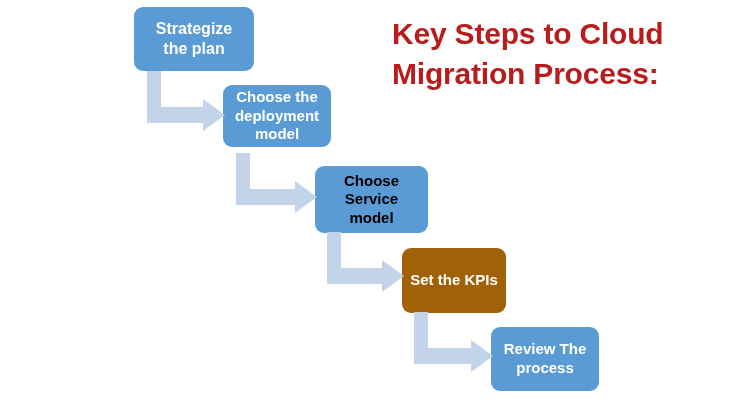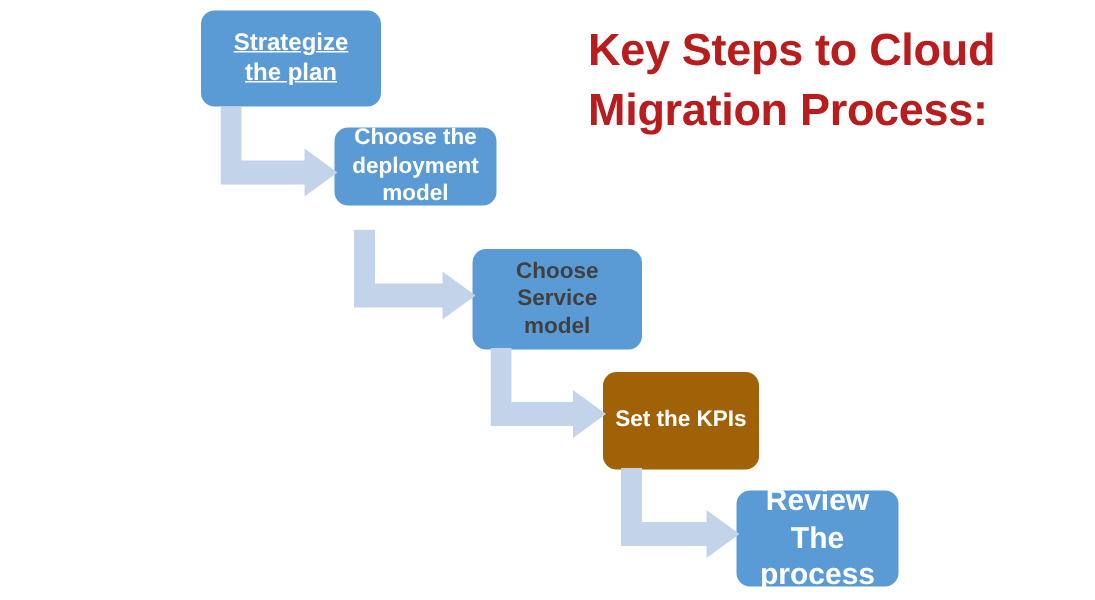--- a/index.html
+++ b/index.html
@@ -55,30 +55,30 @@
 </style>
 </head>
 <body>
 
 <div id="canvas">
 
   <div class="title">Key Steps to Cloud
 Migration Process:</div>
 
   <div id="steps-layer">
-      <div class="step-box" style="left: 134px; top: 7px; width: 120px; height: 64px; font-size: 16px; background: rgb(91, 155, 213); color: rgb(255, 255, 255); text-decoration: underline;">Strategize
+      <div class="step-box" style="left: 134px; top: 7px; width: 120px; height: 64px; font-size: 16px; background: rgb(91, 155, 213); color: rgb(255, 255, 255);">Strategize
 the plan</div>
-      <div class="step-box" style="left: 223px; top: 85px; width: 108px; height: 52px; font-size: 15px; background: rgb(91, 155, 213); color: rgb(255, 255, 255);">Choose the
+      <div class="step-box" style="left: 223px; top: 85px; width: 108px; height: 62px; font-size: 15px; background: rgb(91, 155, 213); color: rgb(255, 255, 255);">Choose the
 deployment
 model</div>
-      <div class="step-box" style="left: 315px; top: 166px; width: 113px; height: 67px; font-size: 15px; background: rgb(91, 155, 213); color: #404040;">Choose
+      <div class="step-box" style="left: 315px; top: 166px; width: 113px; height: 67px; font-size: 15px; background: rgb(91, 155, 213); color: #000000;">Choose
 Service
 model</div>
       <div class="step-box" style="left: 402px; top: 248px; width: 104px; height: 65px; font-size: 15px; background: #a16207; color: rgb(255, 255, 255);">Set the KPIs</div>
-      <div class="step-box" style="left: 491px; top: 327px; width: 108px; height: 64px; font-size: 20px; background: rgb(91, 155, 213); color: rgb(255, 255, 255);">Review The
+      <div class="step-box" style="left: 491px; top: 327px; width: 108px; height: 64px; font-size: 15px; background: rgb(91, 155, 213); color: rgb(255, 255, 255);">Review The
 process</div>
     </div>
   <div id="connectors-layer">
       <div class="arrow" style="left: 147px; top: 71px; width: 78px; height: 66px;">
         <svg viewBox="0 0 78 66" xmlns="http://www.w3.org/2000/svg">
           <polygon points="0,0 14,0 14,36 56,36 56,28 78,44 56,60 56,52 0,52" fill="#C3D4EA"></polygon>
         </svg>
       </div>
       <div class="arrow" style="left: 236px; top: 153px; width: 81px; height: 66px;">
         <svg viewBox="0 0 81 66" xmlns="http://www.w3.org/2000/svg">

